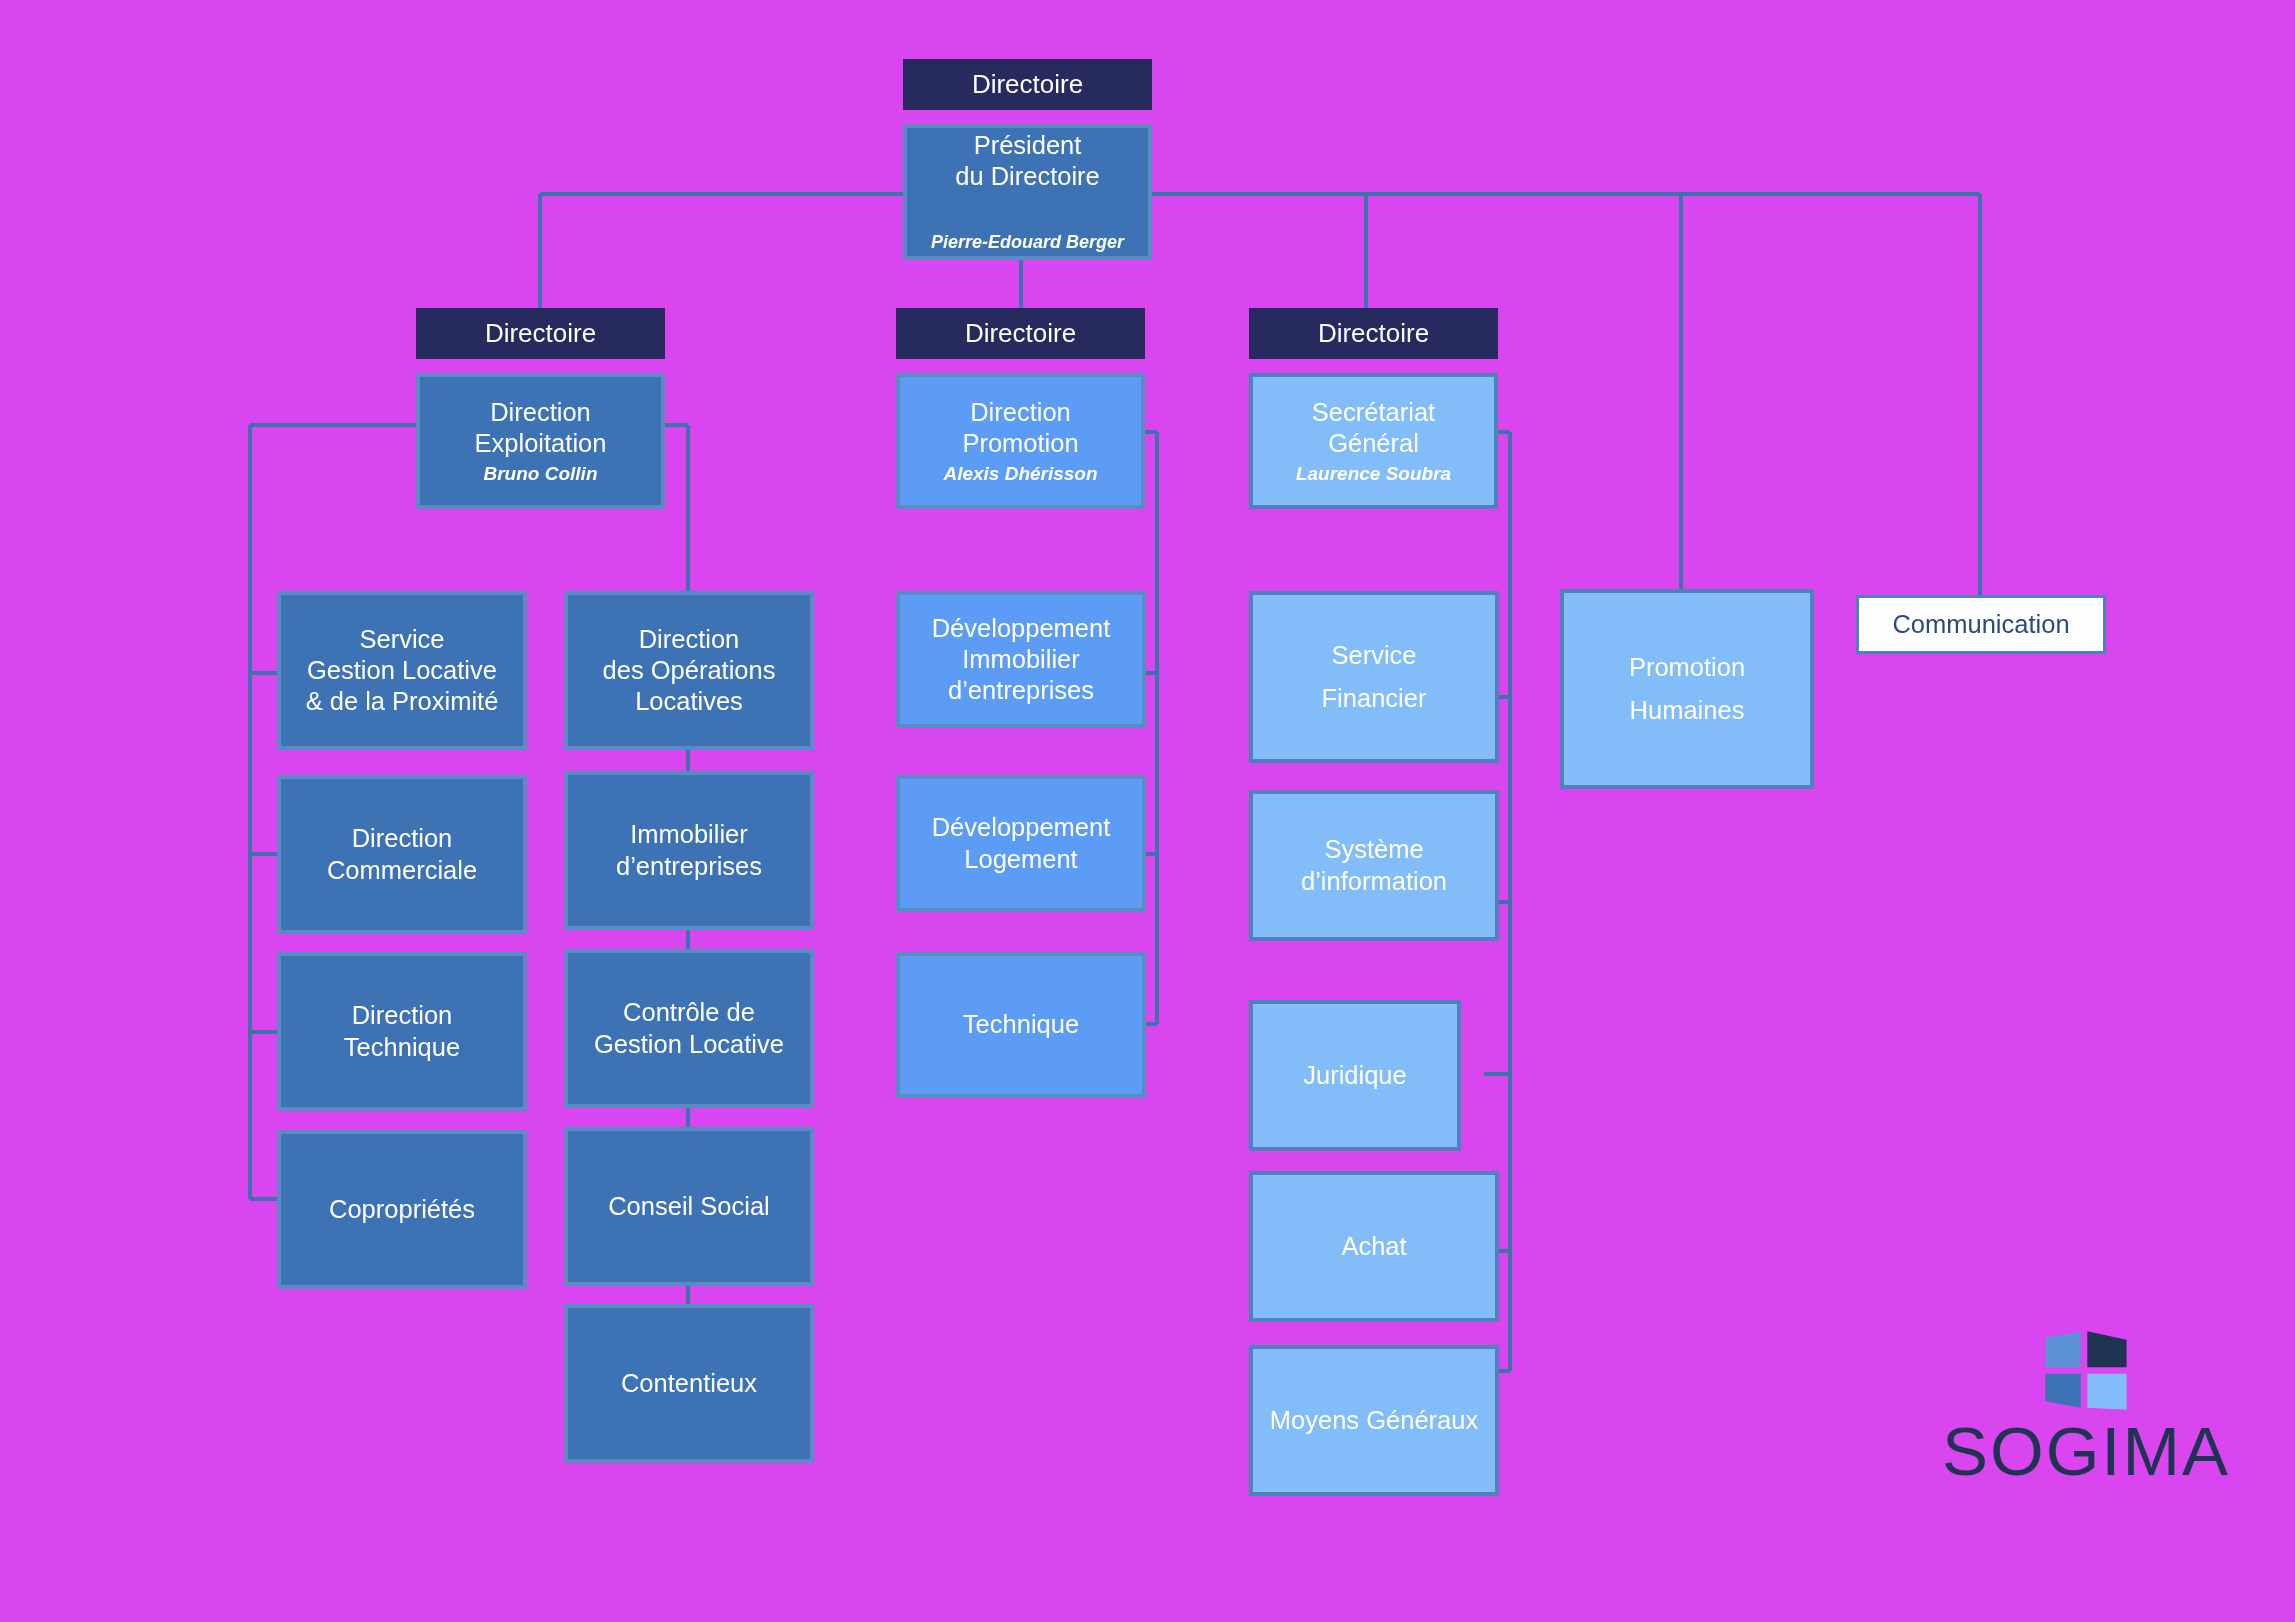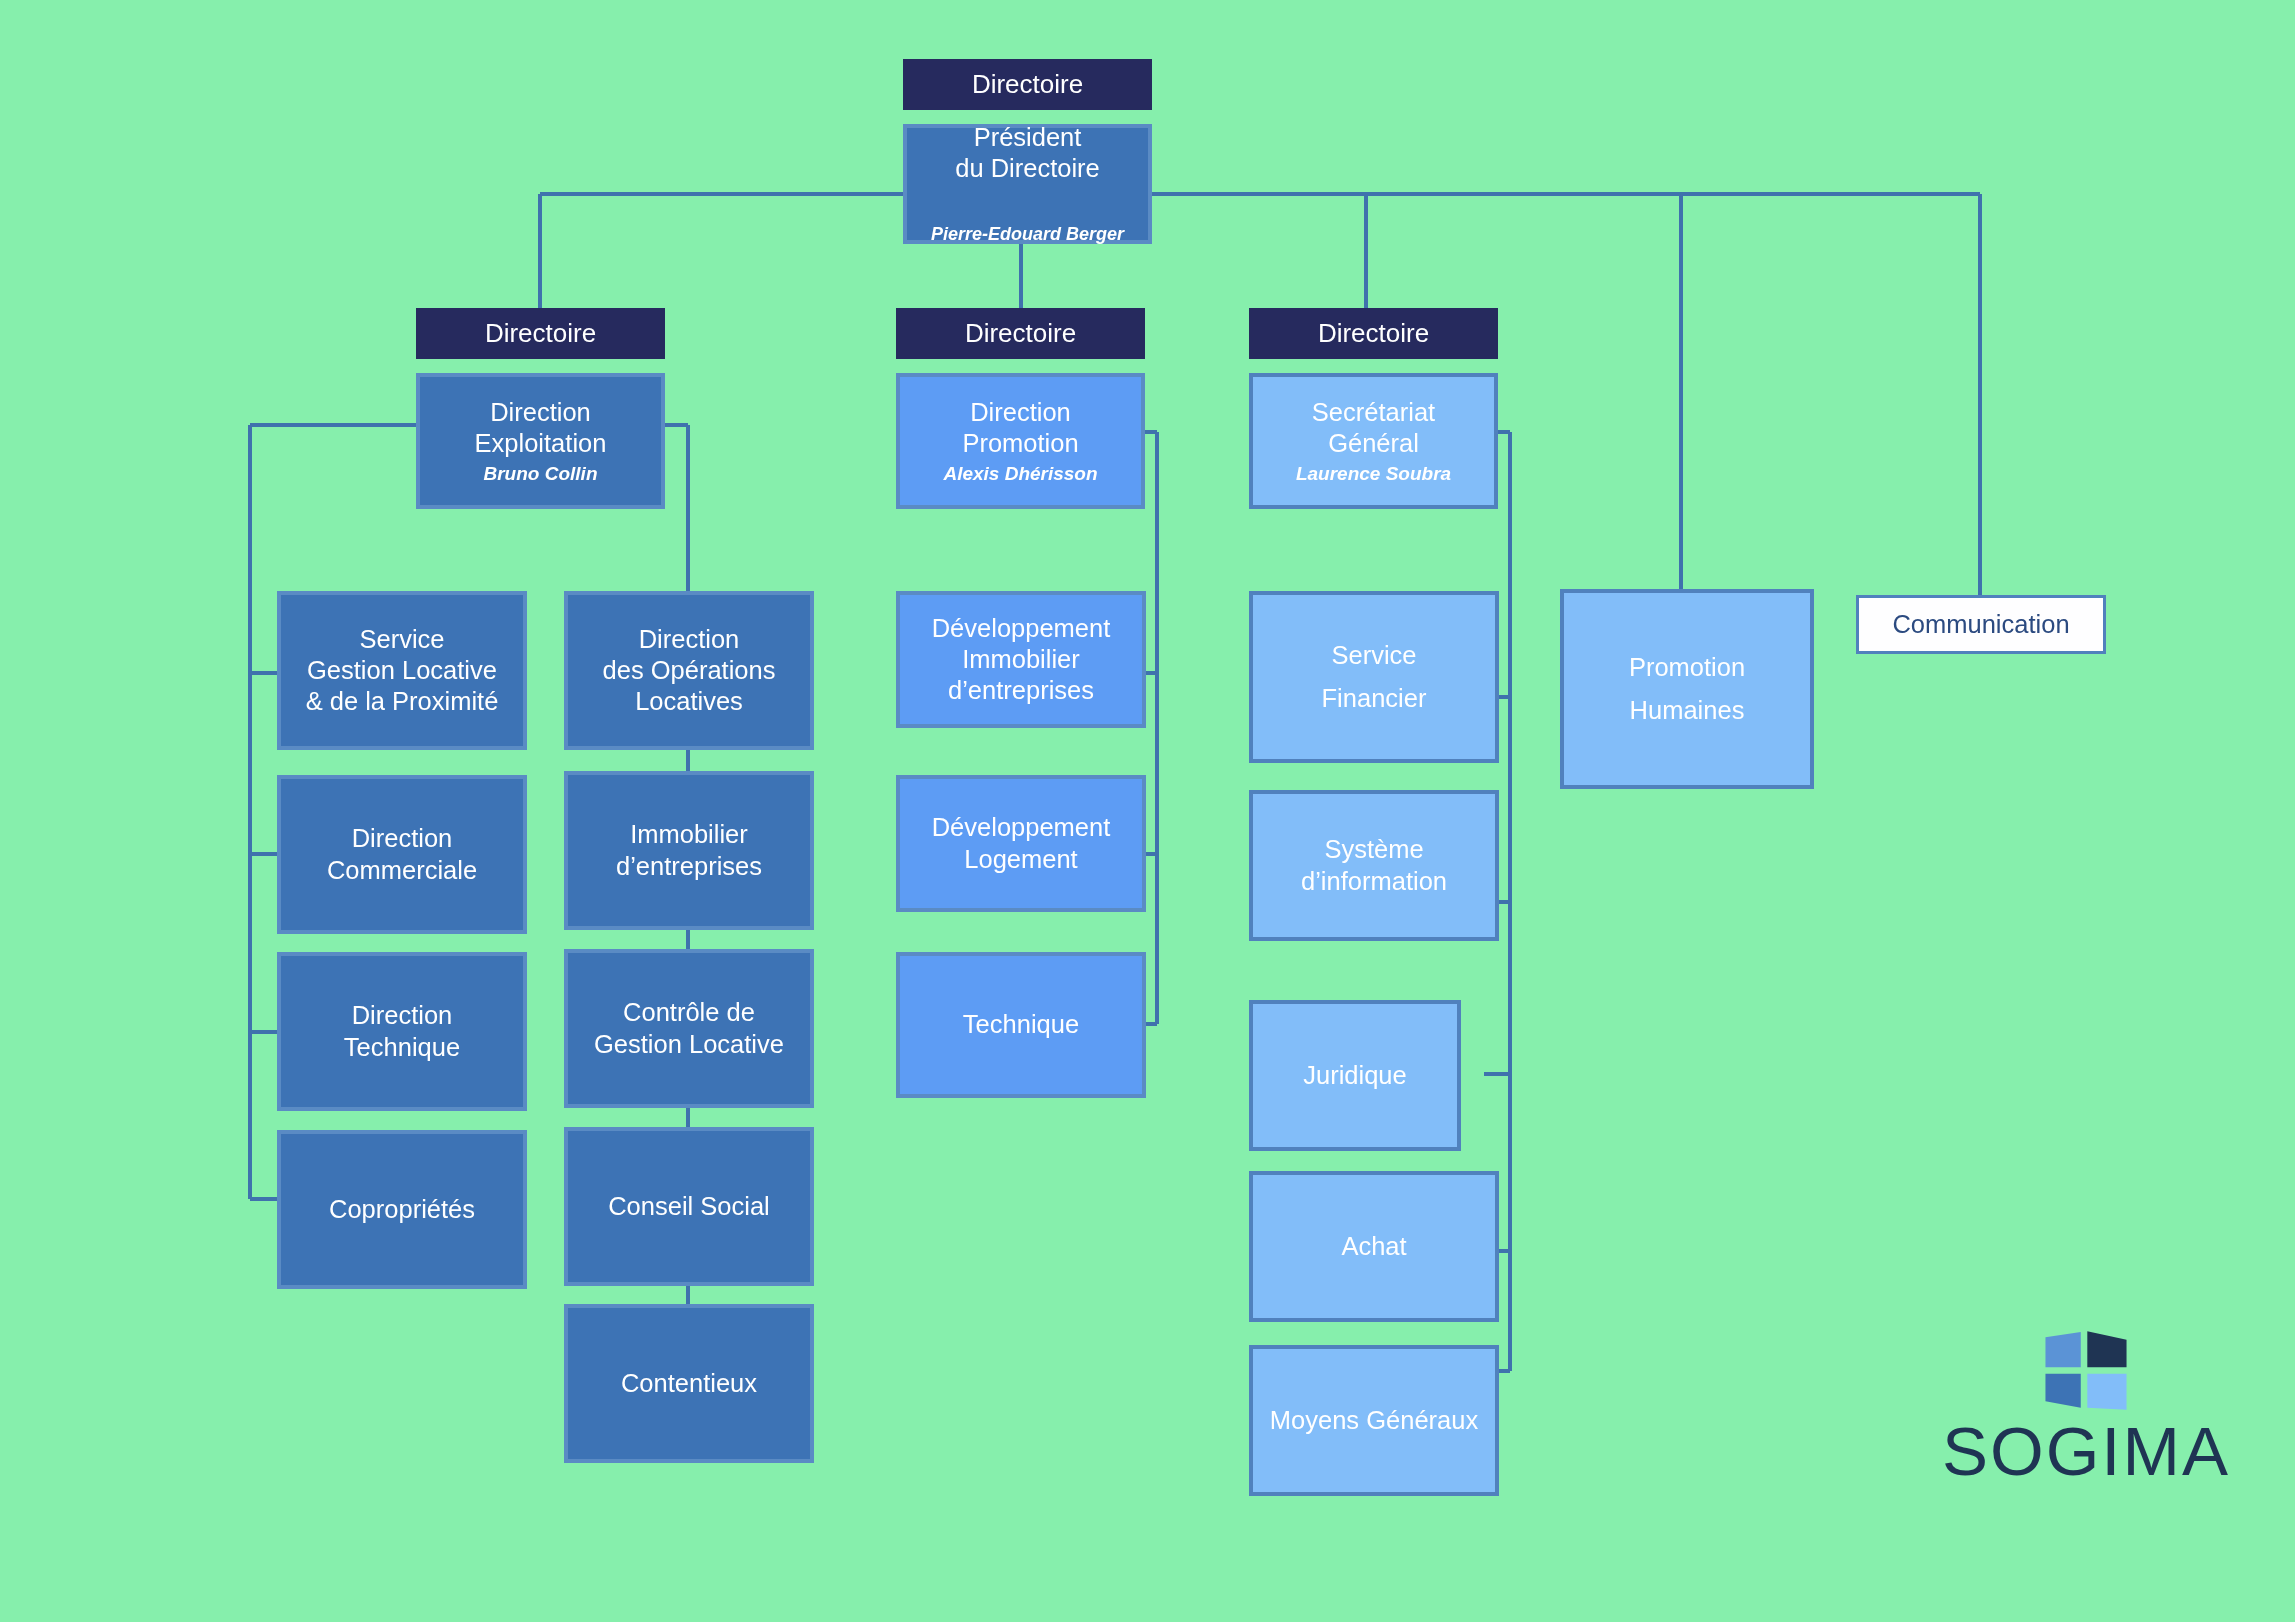--- a/index.html
+++ b/index.html
@@ -4,21 +4,21 @@
 <style>
   html, body {
     margin: 0;
     padding: 0;
     background: #ffffff;
   }
   #canvas {
     position: relative;
     width: 2295px;
     height: 1622px;
-    background: #86efac;
+    background: #d946ef;
     font-family: "Liberation Sans", sans-serif;
     overflow: hidden;
   }
 
   
   #wires {
     position: absolute;
     left: 0; top: 0;
     width: 2295px; height: 1622px;
   }
@@ -125,21 +125,21 @@
       <path d="M2268 1378 L2308 1378"></path>
       <path d="M2268 1642 L2308 1642"></path>
       <path d="M2268 1912 L2308 1912"></path>
       <path d="M2268 2095 L2308 2095"></path>
     </g>
   </svg>
 
   <div class="hdr" style="left:903px; top:59px; width:249px; height:51px;">
     <span>Directoire</span>
   </div>
-  <div class="node fill-mid" style="left:903px; top:124px; width:249px; height:120px; font-size:25.5px;">
+  <div class="node fill-mid" style="left:903px; top:124px; width:249px; height:136px; font-size:25.5px;">
     <span class="ttl">Président
 du Directoire</span>
     <span class="person" style="font-size:18px;margin-top:40px;">Pierre-Edouard Berger</span>
   </div>
 
   <div class="hdr" style="left:416px; top:308px; width:249px; height:51px;">
     <span>Directoire</span>
   </div>
   <div class="node fill-mid" style="left:416px; top:373px; width:249px; height:136px; font-size:25.5px;">
     <span class="ttl">Direction

